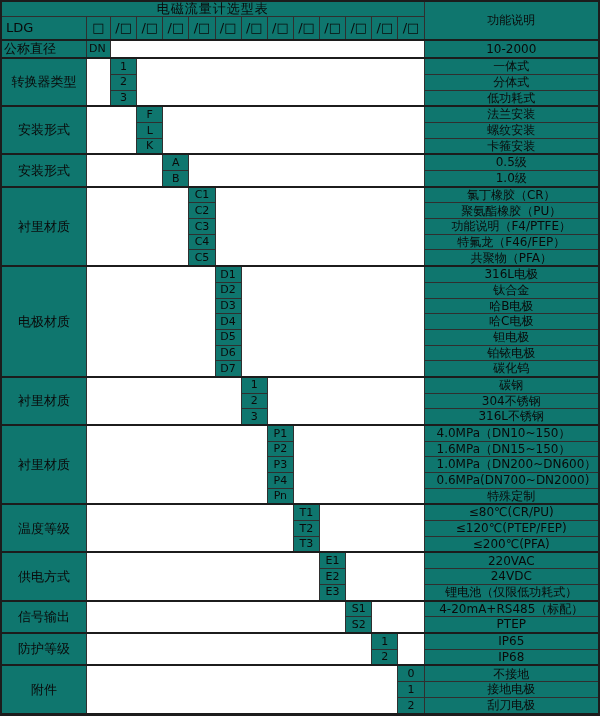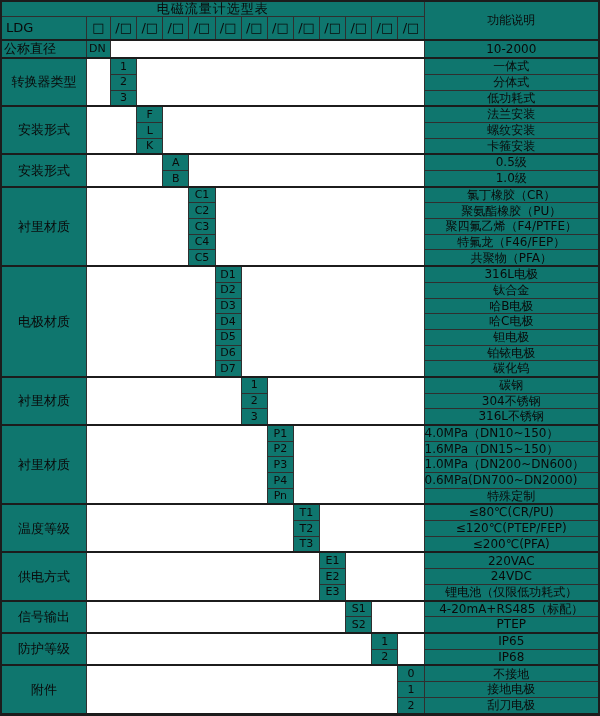--- a/index.html
+++ b/index.html
@@ -26,21 +26,21 @@
   tr.grp td { border-top:2px solid #1c1c1c; }
   td.title-cell { font-size:13px; letter-spacing:1px; }
   td.fh { font-size:12px; }
   td.ldg { text-align:left; padding-left:4px; }
   td.box { font-size:13px; padding:0; }
   td.cat { font-size:13px; }
   td.cat-left { text-align:left; padding-left:2px; }
   td.code { font-size:11px; }
   td.code-left { text-align:left; padding-left:2px; }
   td.desc { font-size:12px; }
-  td.desc-left { text-align:left; padding-left:0; }
+  td.desc-left { text-align:left; padding-left:12px; }
   td.blank { background:#ffffff; }
 </style>
 </head>
 <body>
 
 <div class="wrap">
   <table class="sel" id="sel-table">
     <colgroup>
       <col style="width:85px">
       <col style="width:24px">
@@ -132,21 +132,21 @@
           <td class="code">C1</td>
           <td class="blank" colspan="8" rowspan="5"></td>
           <td class="desc">氯丁橡胶（CR）</td>
         </tr>
         <tr>
           <td class="code">C2</td>
           <td class="desc">聚氨酯橡胶（PU）</td>
         </tr>
         <tr>
           <td class="code">C3</td>
-          <td class="desc">聚四氟乙烯（F4/PTFE）</td>
+          <td class="desc">功能说明（F4/PTFE）</td>
         </tr>
         <tr>
           <td class="code">C4</td>
           <td class="desc">特氟龙（F46/FEP）</td>
         </tr>
         <tr>
           <td class="code">C5</td>
           <td class="desc">共聚物（PFA）</td>
         </tr>
         <tr class="grp">

